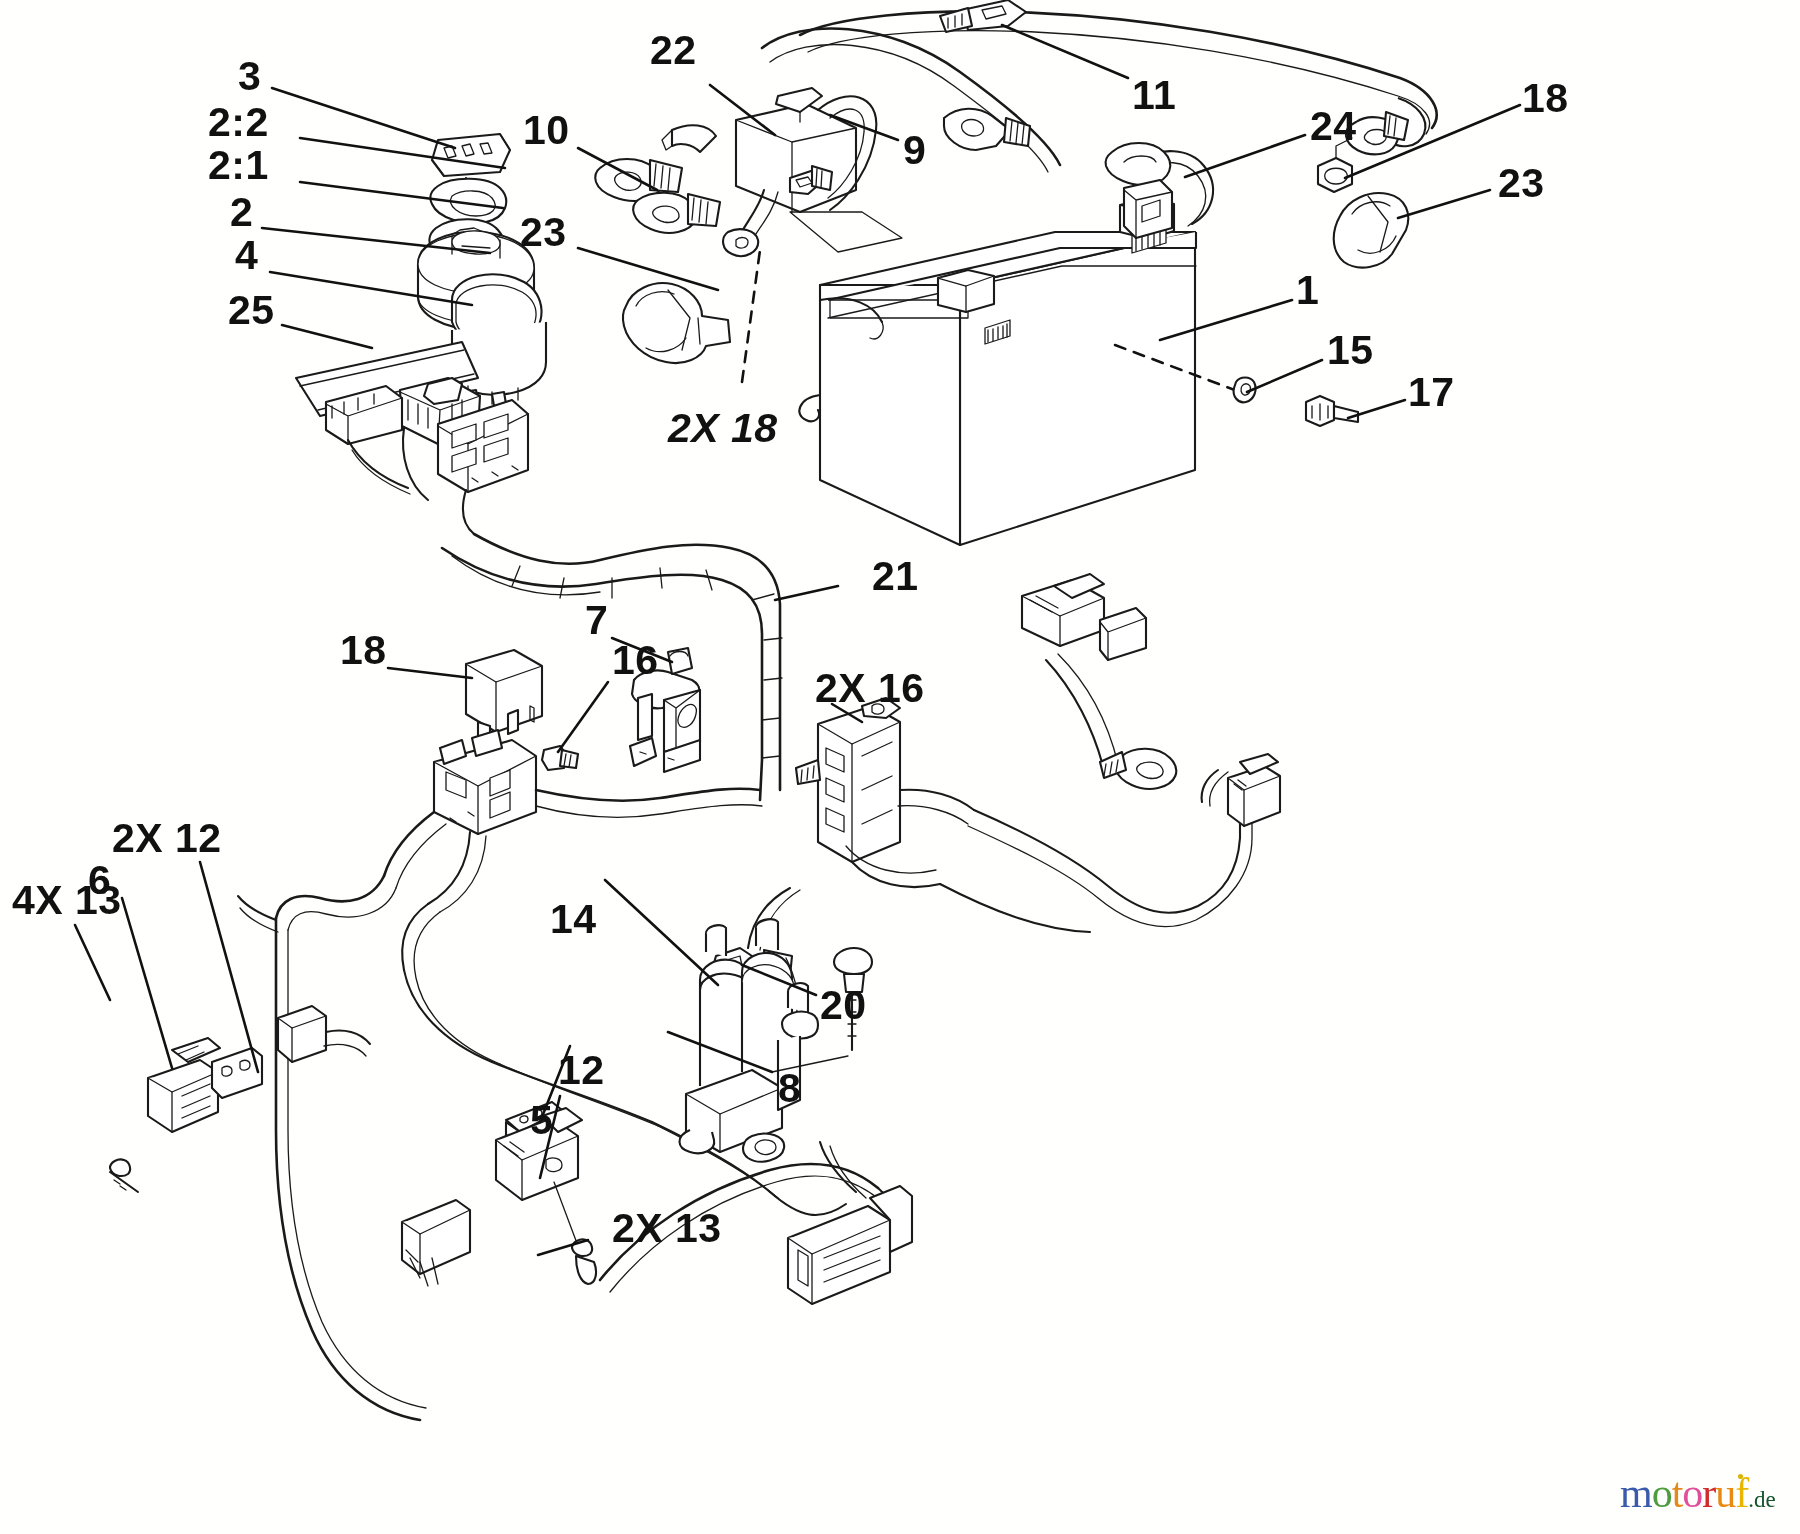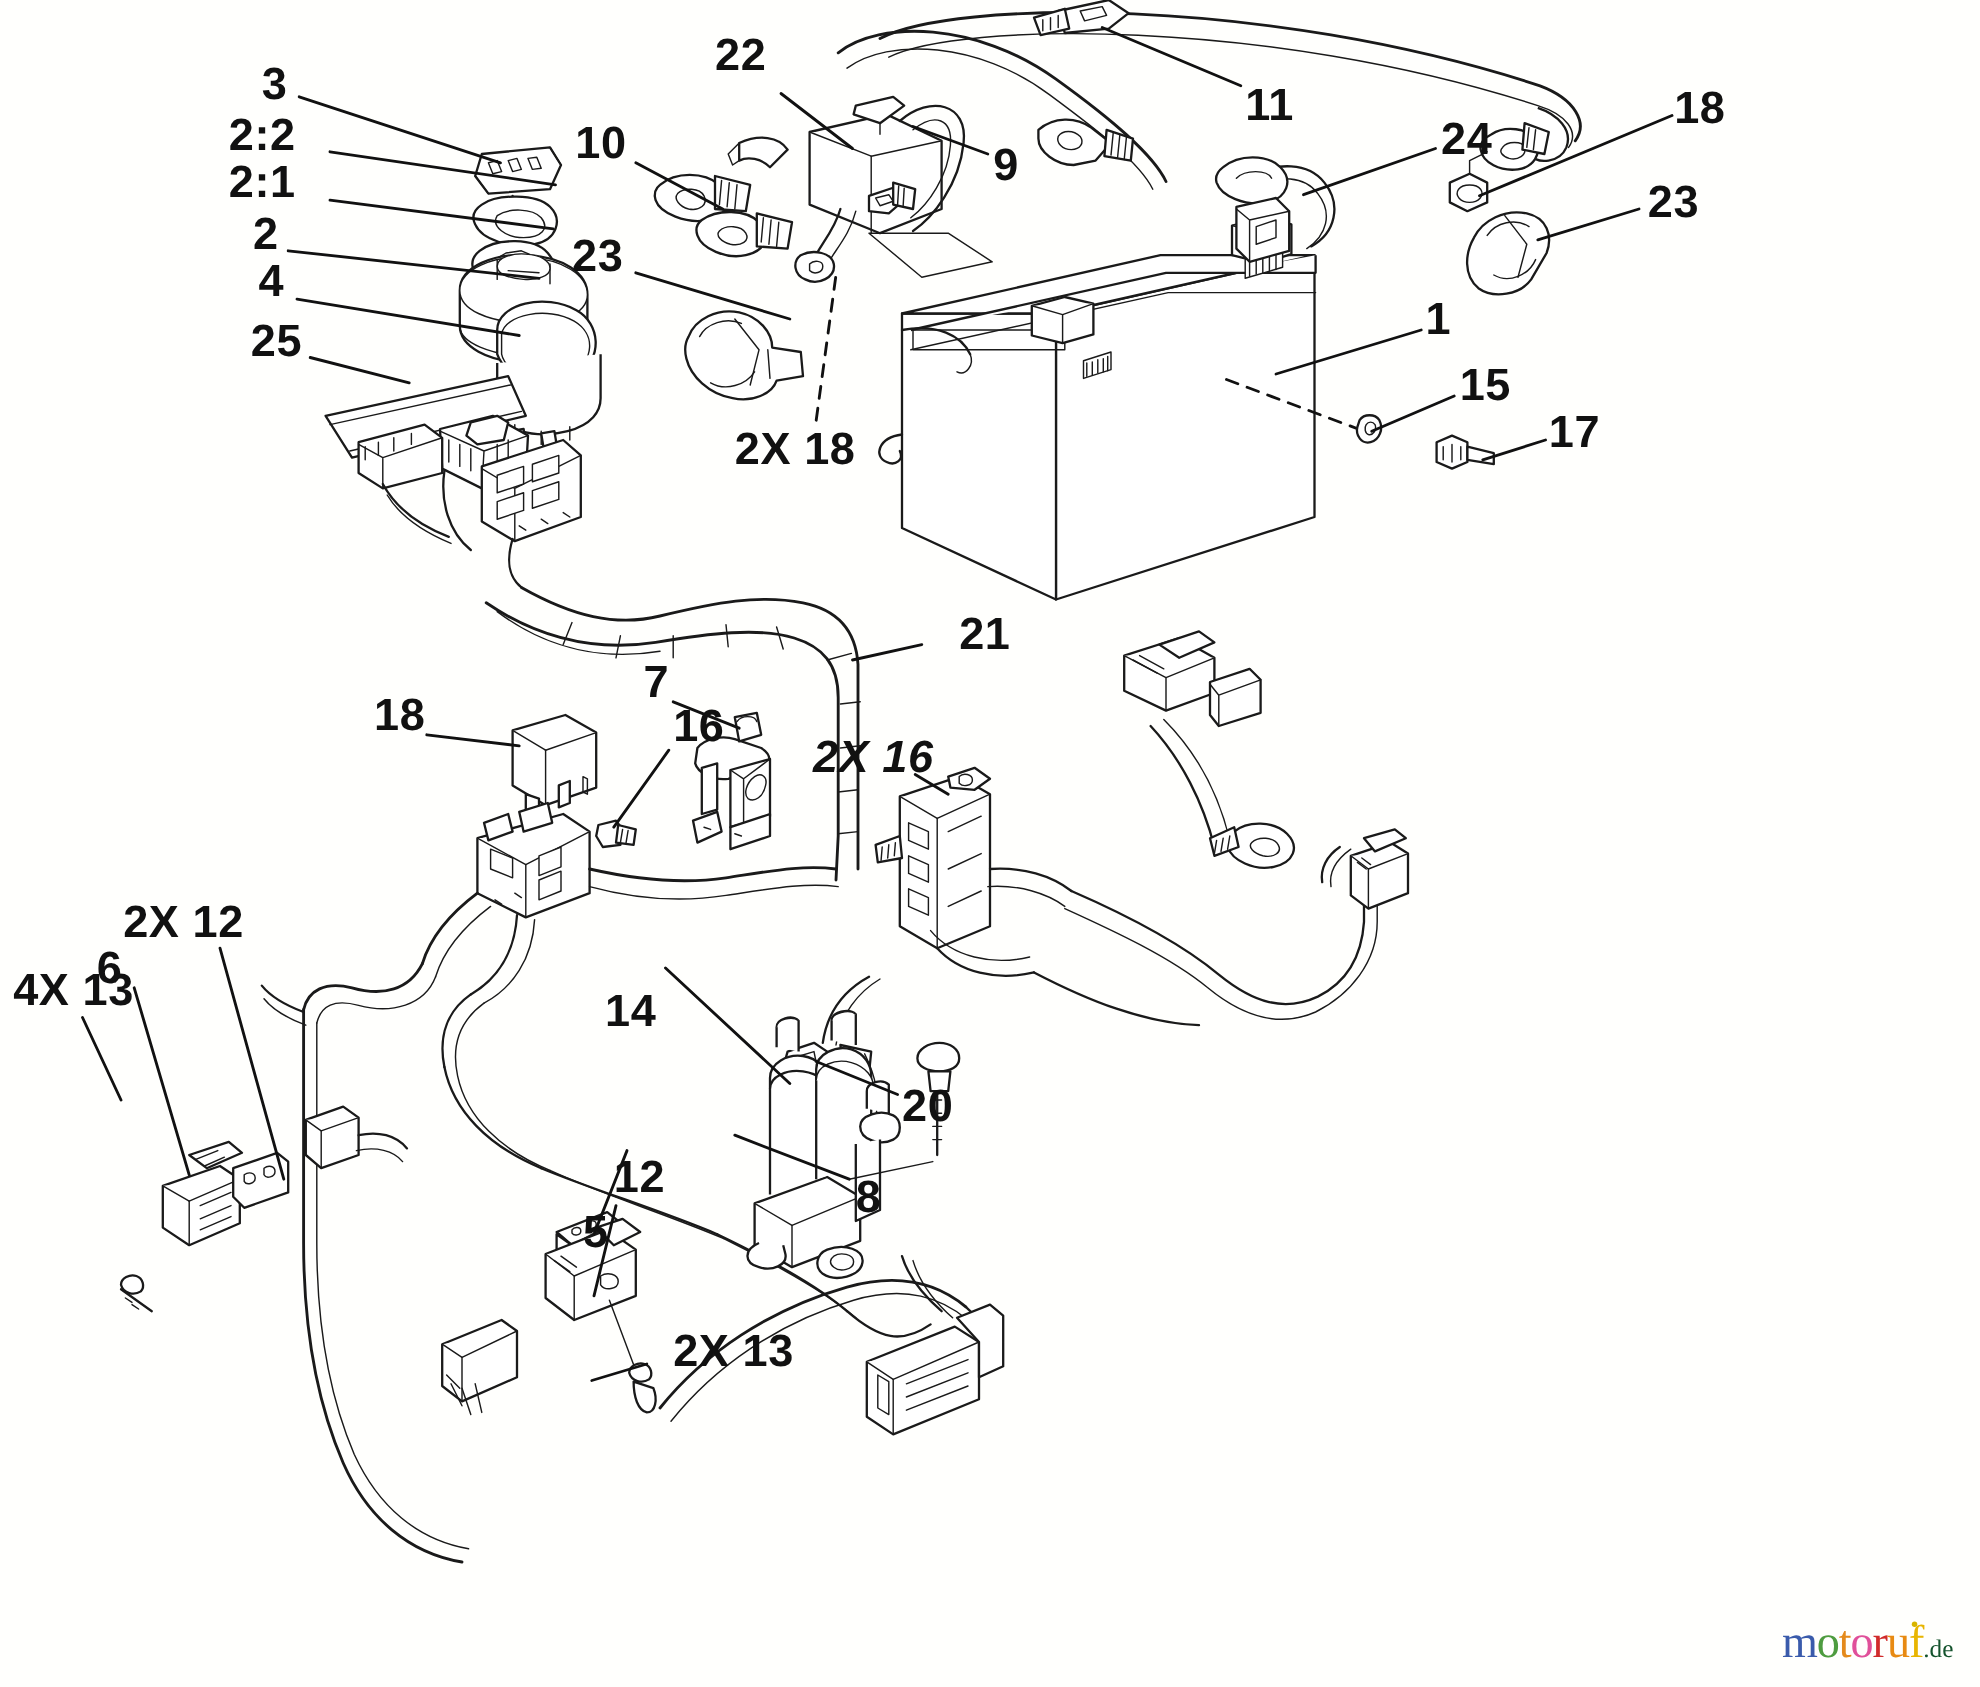--- a/index.html
+++ b/index.html
@@ -550,26 +550,26 @@
         <div class="callout sz-lg" style="left: 208px; top: 145px;">2:1</div>
         <div class="callout sz-lg" style="left: 903px; top: 130px;">9</div>
         <div class="callout sz-lg" style="left: 1498px; top: 163px;">23</div>
         <div class="callout sz-lg" style="left: 230px; top: 192px;">2</div>
         <div class="callout sz-lg" style="left: 235px; top: 235px;">4</div>
         <div class="callout sz-lg" style="left: 520px; top: 212px;">23</div>
         <div class="callout sz-lg" style="left: 228px; top: 290px;">25</div>
         <div class="callout sz-lg" style="left: 1296px; top: 270px;">1</div>
         <div class="callout sz-lg" style="left: 1327px; top: 330px;">15</div>
         <div class="callout sz-lg" style="left: 1408px; top: 372px;">17</div>
-        <div class="callout sz-lg" style="left: 668px; top: 388px;">2X 18</div>
+        <div class="callout sz-lg" style="left: 668px; top: 408px; font-style: italic;">2X 18</div>
         <div class="callout sz-lg" style="left: 872px; top: 556px;">21</div>
         <div class="callout sz-lg" style="left: 585px; top: 600px;">7</div>
         <div class="callout sz-lg" style="left: 340px; top: 630px;">18</div>
         <div class="callout sz-lg" style="left: 612px; top: 640px; text-align: center;">16</div>
-        <div class="callout sz-lg" style="left: 739px; top: 668px; font-style: italic;">2X 16</div>
+        <div class="callout sz-lg" style="left: 815px; top: 668px;">2X 16</div>
         <div class="callout sz-lg" style="left: 112px; top: 818px;">2X 12</div>
         <div class="callout sz-lg" style="left: 88px; top: 860px;">6</div>
         <div class="callout sz-lg" style="left: 0px; top: 880px; padding-left: 12px;">4X 13</div>
         <div class="callout sz-lg" style="left: 550px; top: 899px;">14</div>
         <div class="callout sz-lg" style="left: 820px; top: 985px;">20</div>
         <div class="callout sz-lg" style="left: 538px; top: 1050px; margin-left: 20px;">12</div>
         <div class="callout sz-lg" style="left: 778px; top: 1068px;">8</div>
         <div class="callout sz-lg" style="left: 530px; top: 1100px;">5</div>
         <div class="callout sz-lg" style="left: 612px; top: 1208px; text-align: right;">2X 13</div>
       </div>

